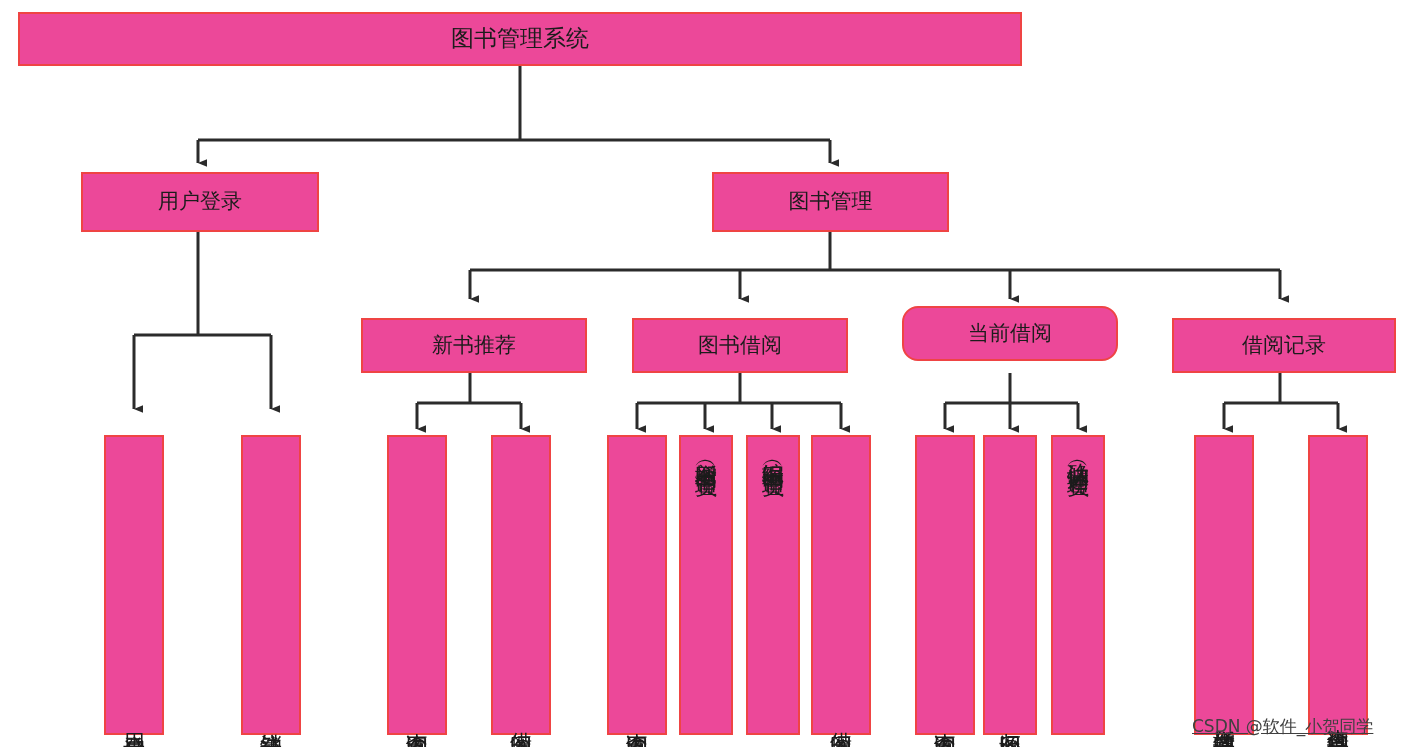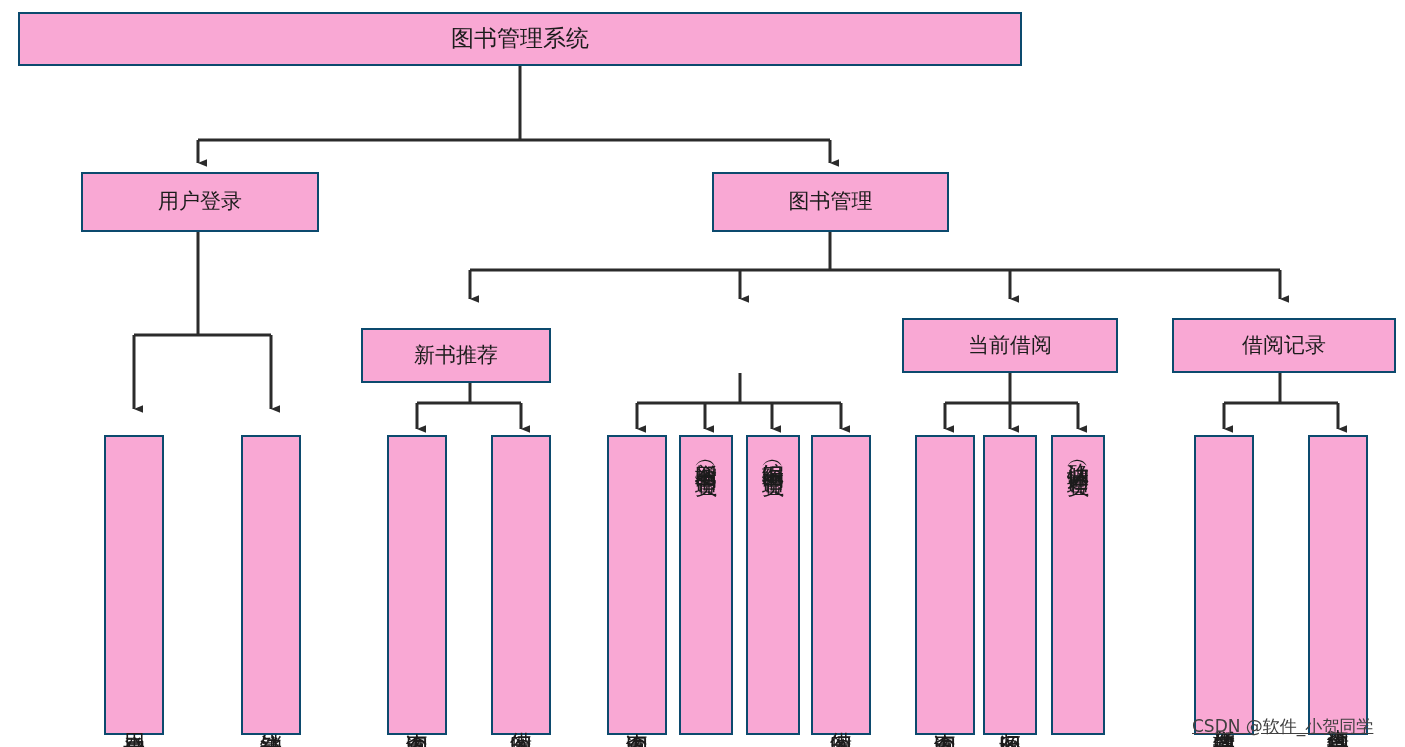--- a/index.html
+++ b/index.html
@@ -22,22 +22,22 @@
     position: absolute;
     left: 0;
     top: 0;
     width: 1405px;
     height: 747px;
     pointer-events: none;
   }
   .node {
     position: absolute;
     box-sizing: border-box;
-    background: #f9a8d4;
-    border: 2px solid #0c4a6e;
+    background: #ec4899;
+    border: 2px solid #ef4444;
     display: flex;
     align-items: center;
     justify-content: center;
     z-index: 2;
   }
   .node .label {
     color: #1c1c1c;
     text-align: center;
     white-space: pre;
     line-height: 1.12;
@@ -135,24 +135,27 @@
     <span class="label">图书管理系统</span>
   </div>
 
   <div class="node level1" style="left:81px; top:172px; width:238px; height:60px;">
     <span class="label">用户登录</span>
   </div>
   <div class="node level1" style="left:712px; top:172px; width:237px; height:60px;align-items:center;">
     <span class="label">图书管理</span>
   </div>
 
-  <div class="node level2" style="left:361px; top:328px; width:190px; height:55px;">
+  <div class="node level2" style="left:361px; top:318px; width:226px; height:55px;">
     <span class="label">新书推荐</span>
   </div>
-  <div class="node level2" style="left:902px; top:318px; width:216px; height:55px;">
+  <div class="node level2" style="left:632px; top:318px; width:216px; height:55px;">
+    <span class="label">图书借阅</span>
+  </div>
+  <div class="node level2" style="left:902px; top:306px; width:216px; height:55px;border-radius:16px;">
     <span class="label">当前借阅</span>
   </div>
   <div class="node level2" style="left:1172px; top:318px; width:224px; height:55px;">
     <span class="label">借阅记录</span>
   </div>
 
   <div class="node leaf" style="left:104px; top:435px; width:60px; height:300px;">
     <span class="label">用户登录</span>
   </div>
   <div class="node leaf" style="left:241px; top:435px; width:60px; height:300px;">

